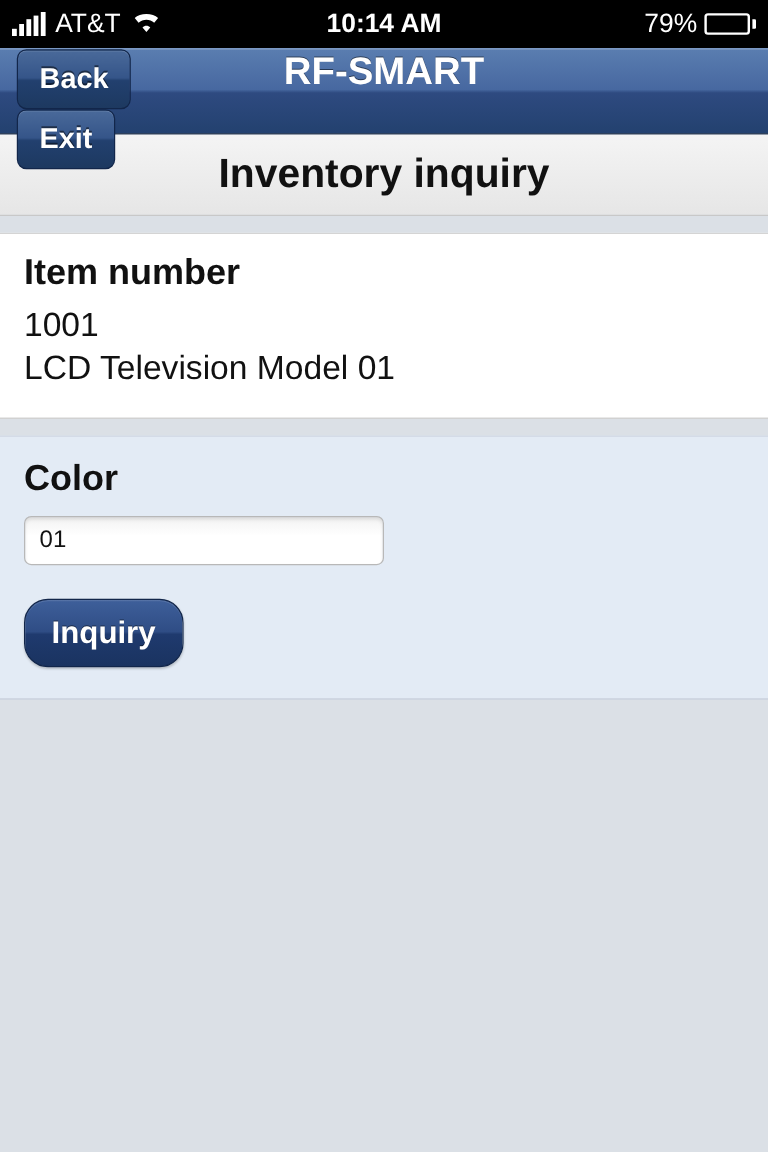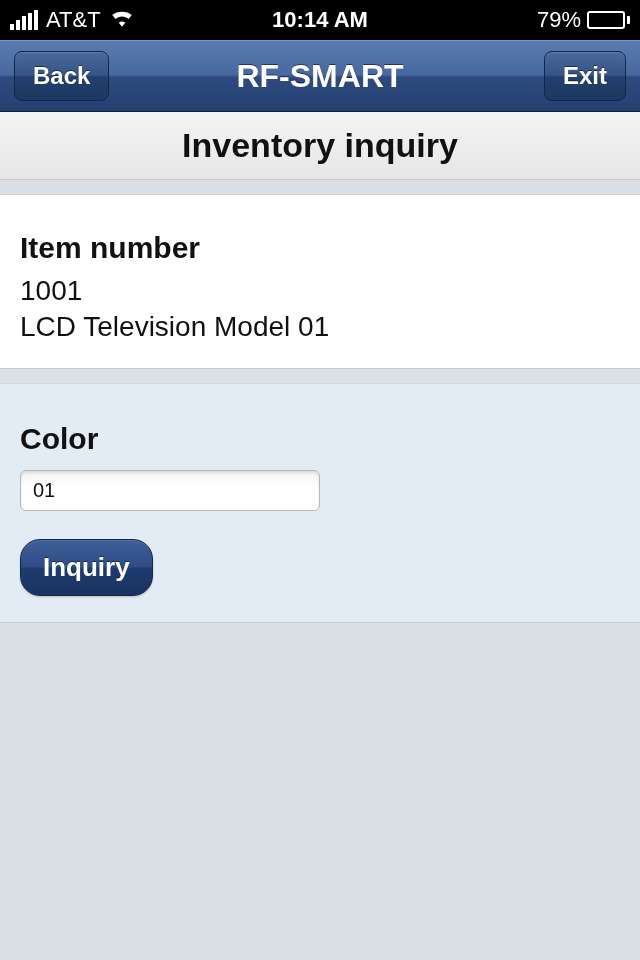--- a/index.html
+++ b/index.html
@@ -37,24 +37,25 @@
       position: relative; padding: 2px;
     }
     .battery-fill { height: 100%; width: 79%; background: #fff; }
     .battery-tip { width: 3px; height: 8px; background: #fff; border-radius: 0 1px 1px 0; }
     .nav-bar {
       height: 72px;
       background: linear-gradient(to bottom, #5a7db0 0%, #4768a0 48%, #2e4a80 52%, #23416f 100%);
       border-top: 1px solid #7a98c4;
       border-bottom: 1px solid #0d213f;
       display: flex;
-      align-items: center;
+      align-items: flex-start;
       justify-content: space-between;
       padding: 0 14px;
       position: relative;
+      flex-direction: column;
     }
     .nav-title {
       position: absolute;
       left: 0; right: 0;
       text-align: center;
       color: #fff;
       font-size: 32px;
       font-weight: bold;
       text-shadow: 0 -1px 0 rgba(0,0,0,0.5);
       pointer-events: none;
@@ -95,21 +96,20 @@
       border-top: 1px solid #d0d8e4;
       border-bottom: 1px solid #c3cbd7;
       padding: 18px 20px 26px;
       margin-top: 14px;
     }
     .field-label {
       font-size: 30px;
       font-weight: bold;
       color: #111;
       margin-bottom: 8px;
-      margin-top: 20px;
     }
     .field-value {
       font-size: 28px;
       color: #111;
       line-height: 1.3;
     }
     .text-input {
       width: 300px;
       font-size: 20px;
       padding: 8px 12px;

